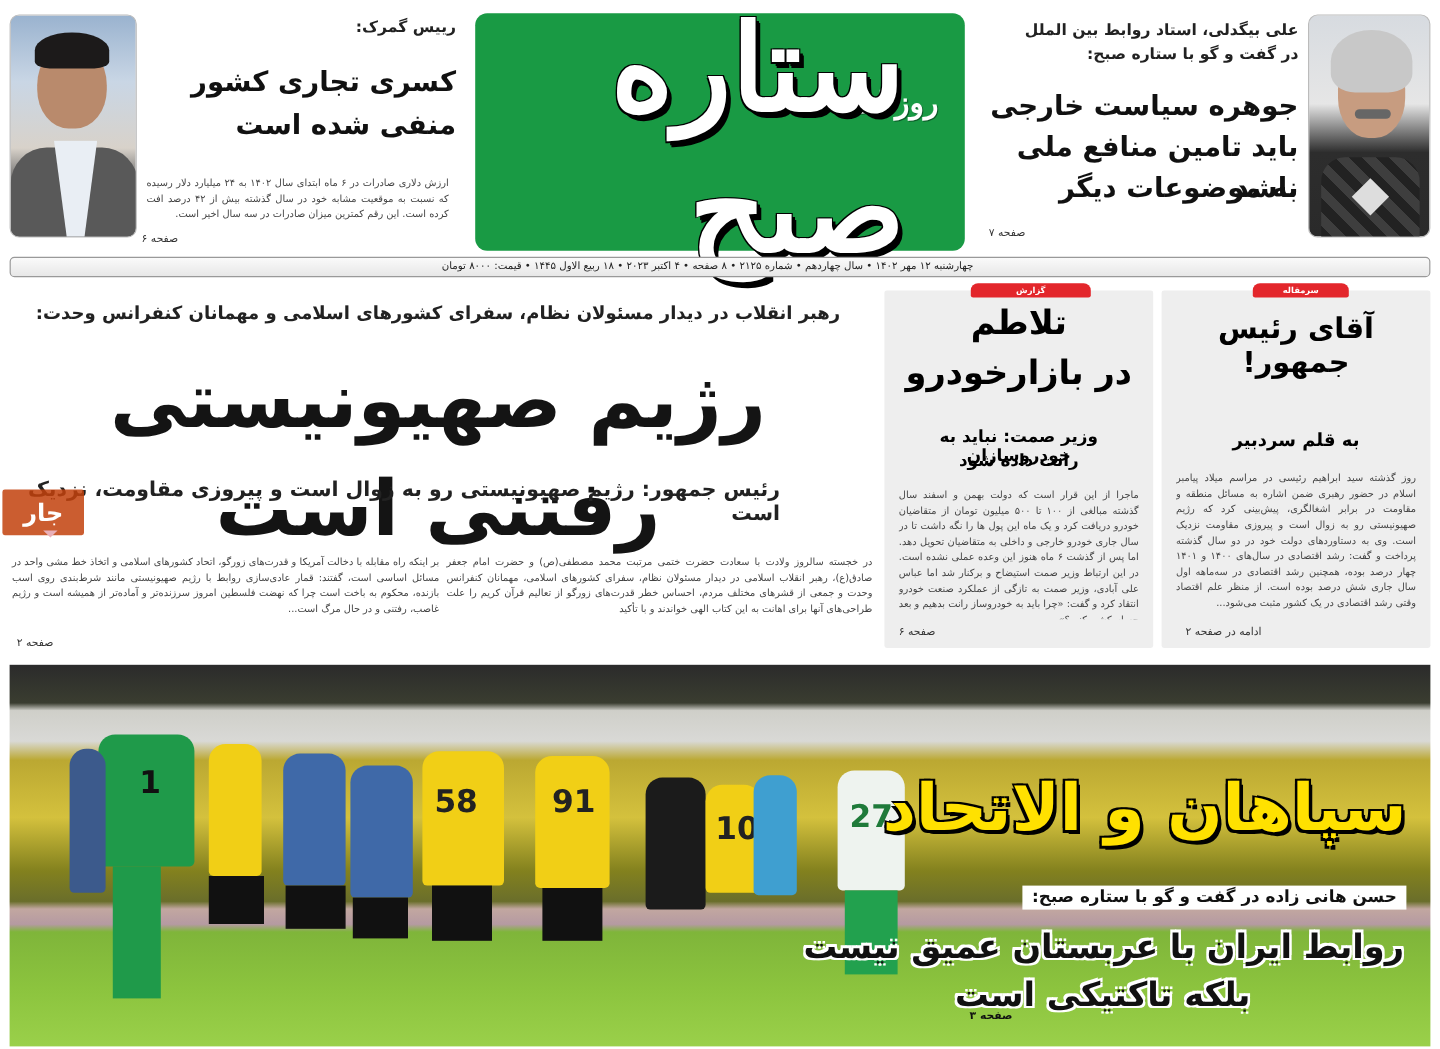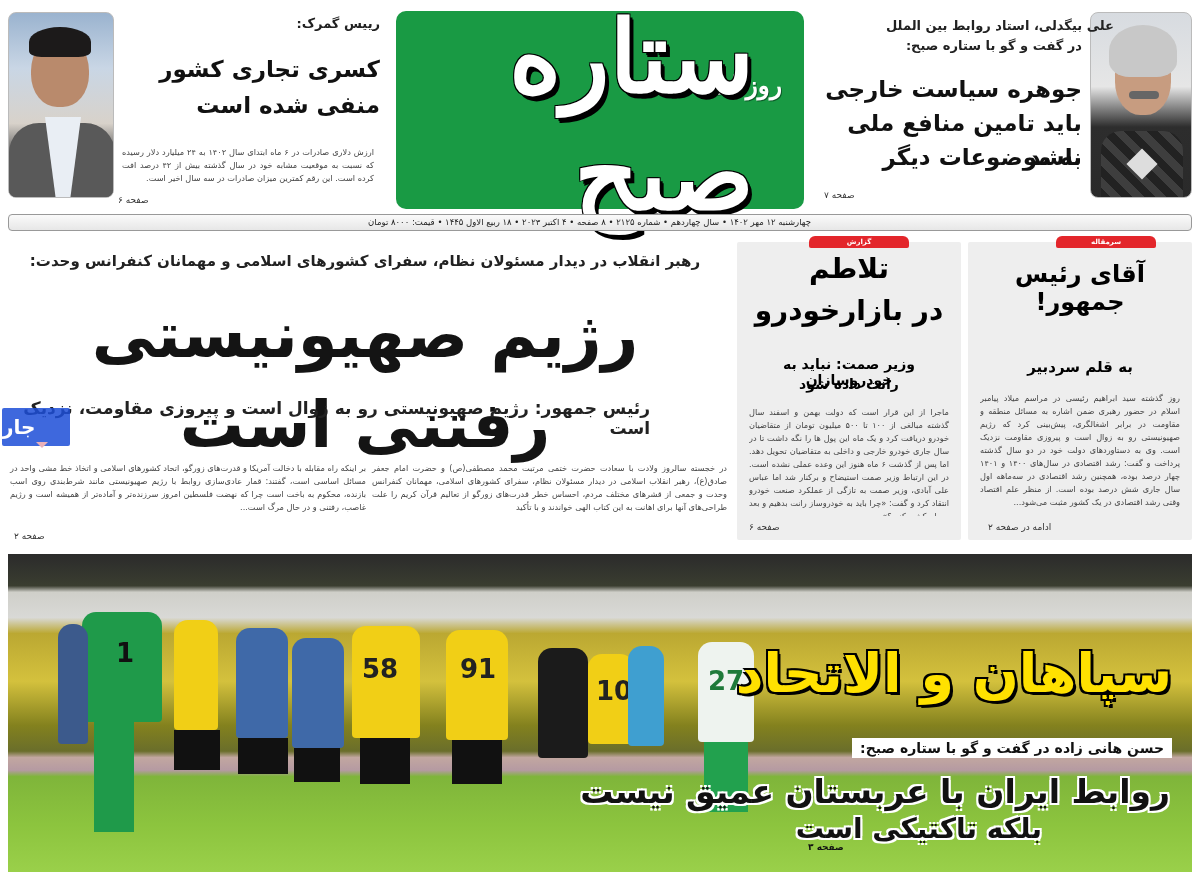--- a/index.html
+++ b/index.html
@@ -42,39 +42,39 @@
   .tab{position:absolute;top:-6px;height:12px;background:#e3262b;color:#fff;font-size:7px;line-height:12px;text-align:center;border-radius:6px 6px 2px 2px;font-weight:bold}
   #editorial{left:968px;top:242px;width:224px;height:298px}
   #report{left:737px;top:242px;width:224px;height:298px}
   .box .title{position:absolute;left:8px;right:8px;text-align:center;font-weight:bold;color:#000000}
   .box .body-sm{position:absolute;left:12px;right:12px}
 
   
   #supra{left:0;top:252px;width:730px;text-align:center;font-weight:bold;font-size:15px;color:#222}
   #main-head{left:0;top:290px;width:730px;text-align:center;font-family:"DejaVu Sans",sans-serif;font-weight:bold;font-size:64px;line-height:90px;color:#141414;letter-spacing:-1px}
   #main-sub{left:0;top:398px;width:690px;text-align:right;padding-right:40px;font-weight:bold;font-size:17px;color:#222}
-  #watermark{left:2px;top:408px;width:68px;height:38px;background:#1d4ed8;opacity:.85;border-radius:2px;color:#fff;font-weight:bold;font-size:20px;line-height:38px;text-align:left}
+  #watermark{left:2px;top:408px;width:68px;height:38px;background:#c2410c;opacity:.85;border-radius:2px;color:#fff;font-weight:bold;font-size:20px;line-height:38px;text-align:center}
   #watermark:after{content:"";position:absolute;left:34px;bottom:-8px;border:6px solid transparent;border-top-color:#e6a3ad}
   #col-right{left:372px;top:462px;width:355px}
   #col-left{left:10px;top:462px;width:356px}
   #page2-ref{left:14px;top:531px}
 
   
   #banner{left:8px;top:554px;width:1184px;height:318px;overflow:hidden;
     background:linear-gradient(180deg,#2b2b2b 0%,#3a3d30 10%,#cfcfc9 12%,#d9d9d6 20%,#bba832 25%,#d4c13d 40%,#83811e 54%,#6a6e2b 62%,#c2a7a0 64%,#b59aa2 68%,#7fb53a 70%,#8cc43e 85%,#9ad04a 100%)}
   .player{position:absolute;border-radius:14px 14px 4px 4px}
   .shorts{position:absolute;background:#111}
   .legs{position:absolute;background:#c78d6a}
   .num{position:absolute;font-weight:bold;color:#222;font-size:26px}
   #banner .h1{position:absolute;right:18px;top:18px;font-weight:bold;font-size:54px;color:#fff;
     text-shadow:3px 3px 0 #000,-2px -2px 0 #000,2px -2px 0 #000,-2px 2px 0 #000}
   #banner .h2{position:absolute;right:20px;top:88px;font-weight:bold;font-size:54px;color:#ffe100;
     text-shadow:3px 3px 0 #000,-2px -2px 0 #000,2px -2px 0 #000,-2px 2px 0 #000}
   #banner .k{position:absolute;right:20px;top:184px;background:#fff;padding:2px 8px;font-weight:bold;font-size:14px;color:#111}
-  #banner .h3{position:absolute;right:22px;top:218px;font-weight:bold;font-size:33px;color:#111;
+  #banner .h3{position:absolute;right:22px;top:218px;font-weight:bold;font-size:28px;color:#111;
     text-shadow:2px 2px 0 #fff,-2px -2px 0 #fff,2px -2px 0 #fff,-2px 2px 0 #fff}
   #banner .h4{position:absolute;right:150px;top:258px;font-weight:bold;font-size:28px;color:#111;
     text-shadow:2px 2px 0 #fff,-2px -2px 0 #fff,2px -2px 0 #fff,-2px 2px 0 #fff}
   #banner .p3{position:absolute;left:800px;top:288px;font-size:9px;color:#111;font-weight:bold}
 </style>
 </head>
 <body>
 
 <div id="photo-customs" class="abs photo">
   <div class="suit"></div>
@@ -93,31 +93,31 @@
   <div class="logo">ستاره صبح</div>
 </div>
 
 <div id="photo-bigdeli" class="abs photo">
   <div class="sweater"></div>
     <div class="diamond"></div>
     <div class="head"></div>
     <div class="hair"></div>
     <div class="mustache"></div>
 </div>
-<div class="abs kicker" style="left:852px;top:16px;width:262px;text-align:right">علی بیگدلی، استاد روابط بین الملل</div>
+<div class="abs kicker" style="left:820px;top:16px;width:262px;text-align:right">علی بیگدلی، استاد روابط بین الملل</div>
 <div class="abs kicker" style="left:820px;top:36px;width:262px;text-align:right">در گفت و گو با ستاره صبح:</div>
 <div class="abs head-lg" style="left:820px;top:72px;width:262px;text-align:right">جوهره سیاست خارجی</div>
 <div class="abs head-lg" style="left:820px;top:106px;width:262px;text-align:right">باید تامین منافع ملی باشد</div>
 <div class="abs head-lg" style="left:820px;top:140px;width:262px;text-align:right">نه موضوعات دیگر</div>
 <div class="abs page-ref" style="left:824px;top:190px">صفحه ۷</div>
 
 <div id="dateline" class="abs">چهارشنبه ۱۲ مهر ۱۴۰۲ • سال چهاردهم • شماره ۲۱۲۵ • ۸ صفحه • ۴ اکتبر ۲۰۲۳ • ۱۸ ربیع الاول ۱۴۴۵ • قیمت: ۸۰۰۰ تومان</div>
 
 <div id="editorial" class="abs box">
-  <div class="tab" style="left:88px;width:100px">سرمقاله</div>
+  <div class="tab" style="left:76px;width:80px">سرمقاله</div>
   <div class="title" style="top:18px;font-size:24px">آقای رئیس جمهور!</div>
   <div class="title" style="top:116px;font-size:15px">به قلم سردبیر</div>
   <div class="body-sm" style="top:150px;height:124px;overflow:hidden">روز گذشته سید ابراهیم رئیسی در مراسم میلاد پیامبر اسلام در حضور رهبری ضمن اشاره به مسائل منطقه و مقاومت در برابر اشغالگری، پیش‌بینی کرد که رژیم صهیونیستی رو به زوال است و پیروزی مقاومت نزدیک است. وی به دستاوردهای دولت خود در دو سال گذشته پرداخت و گفت: رشد اقتصادی در سال‌های ۱۴۰۰ و ۱۴۰۱ چهار درصد بوده، همچنین رشد اقتصادی در سه‌ماهه اول سال جاری شش درصد بوده است. از منظر علم اقتصاد وقتی رشد اقتصادی در یک کشور مثبت می‌شود...</div>
   <div class="page-ref abs" style="left:20px;top:280px">ادامه در صفحه ۲</div>
 </div>
 
 <div id="report" class="abs box">
   <div class="tab" style="left:72px;width:100px">گزارش</div>
   <div class="title" style="top:10px;font-size:28px">تلاطم</div>
   <div class="title" style="top:52px;font-size:28px">در بازارخودرو</div>

